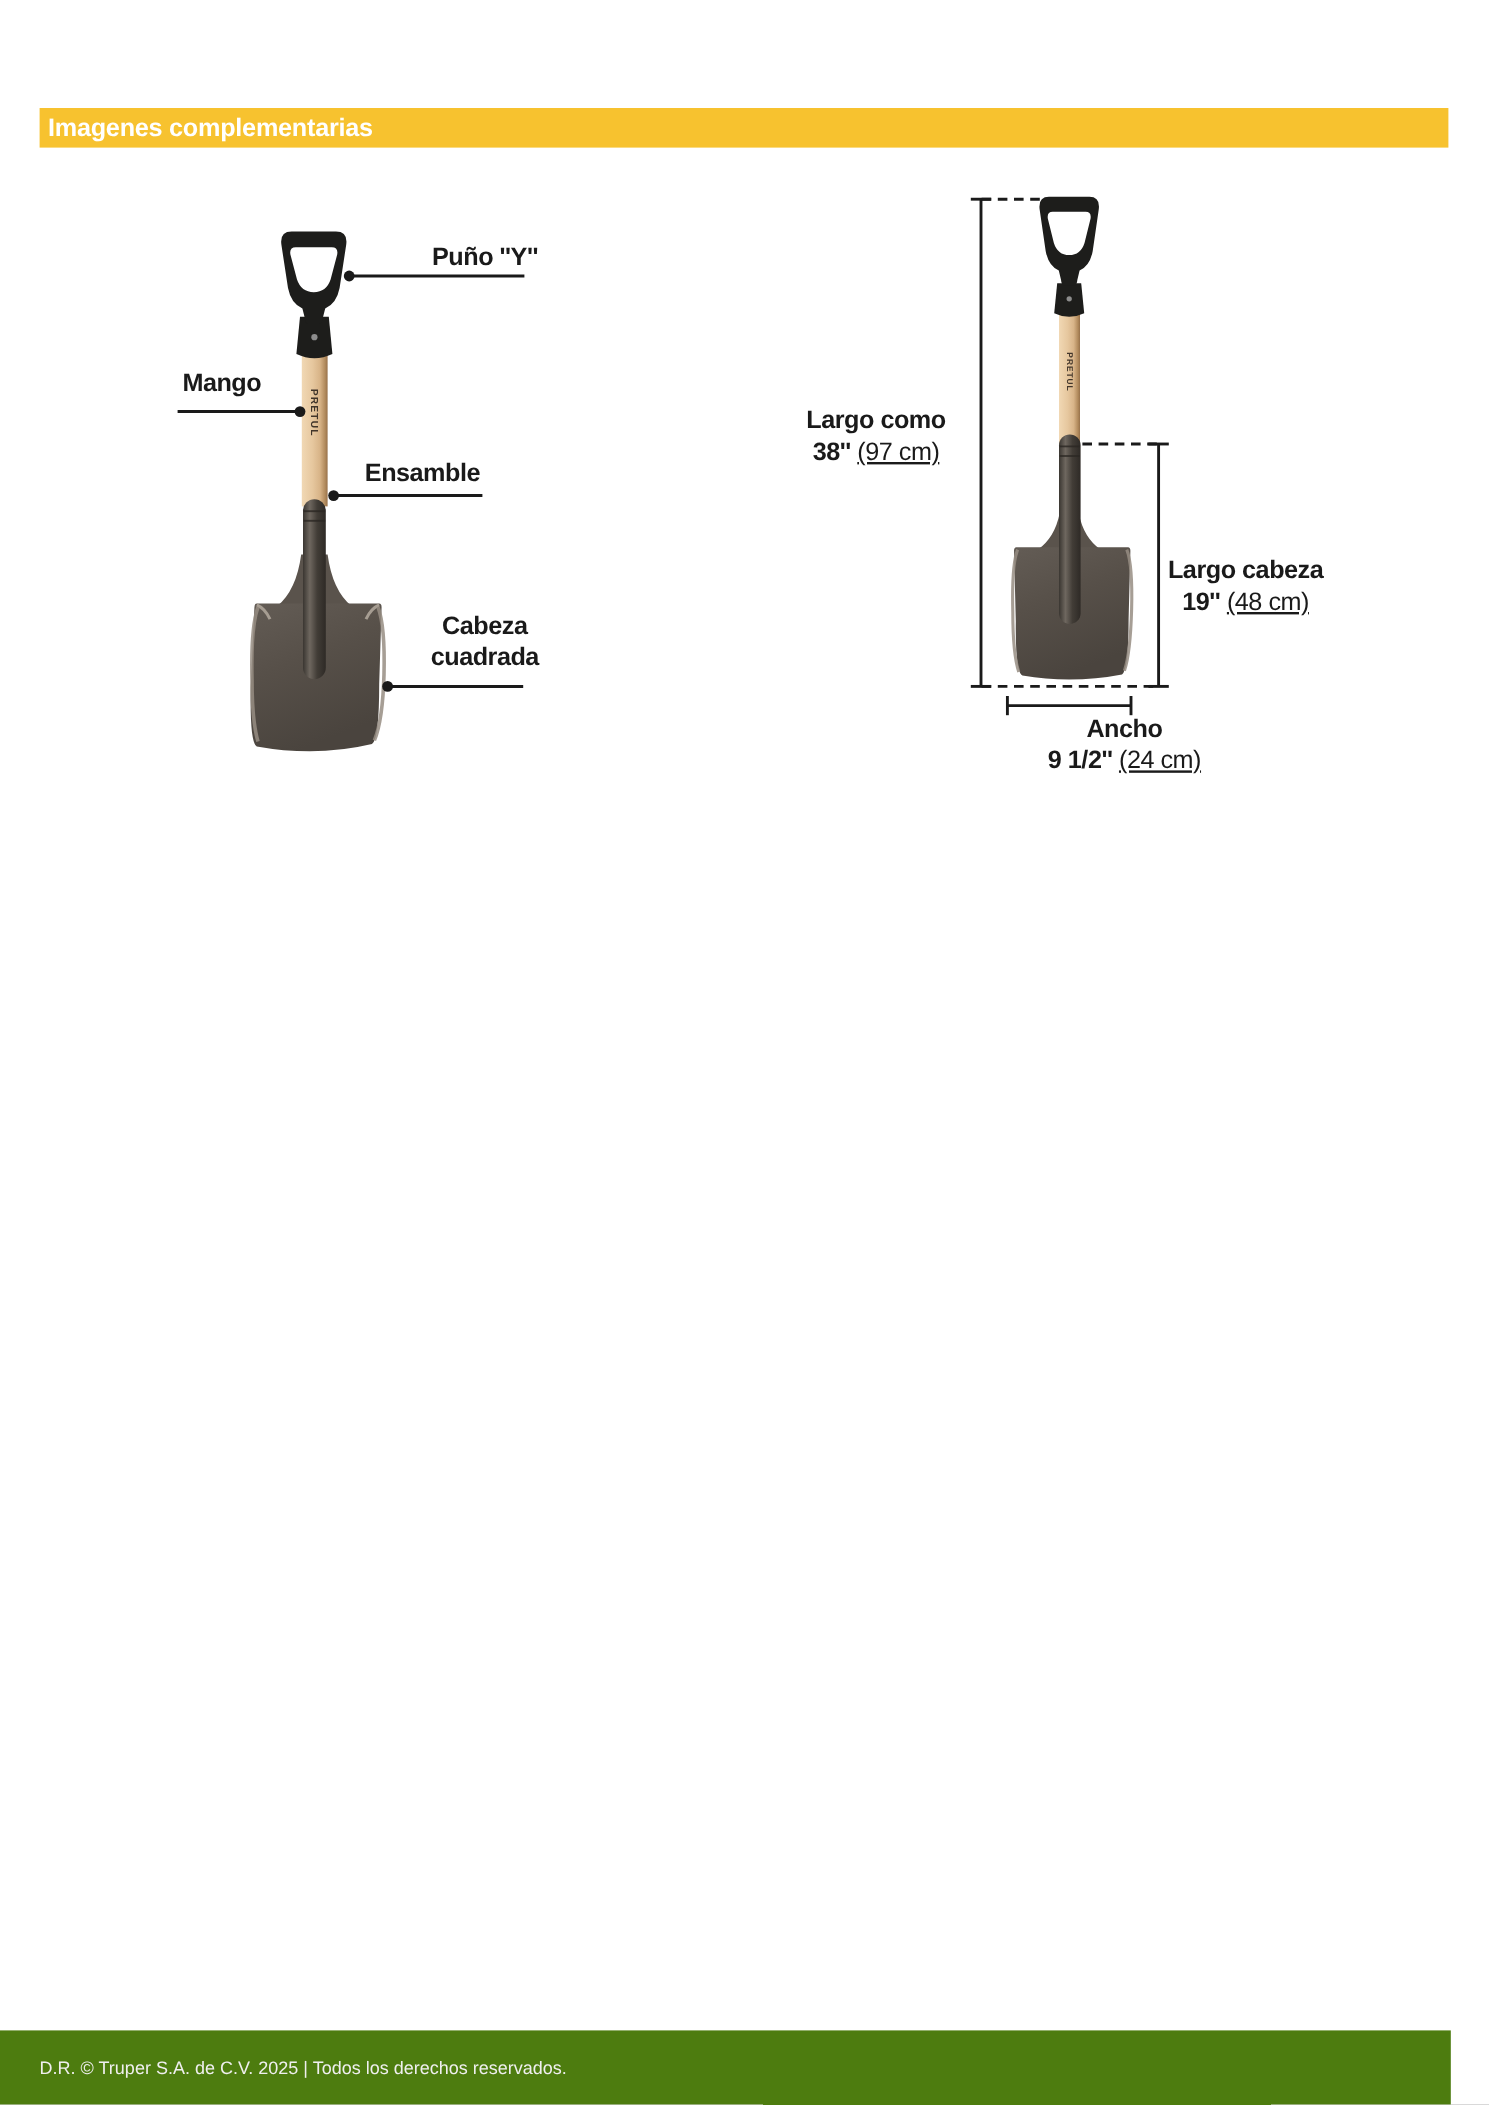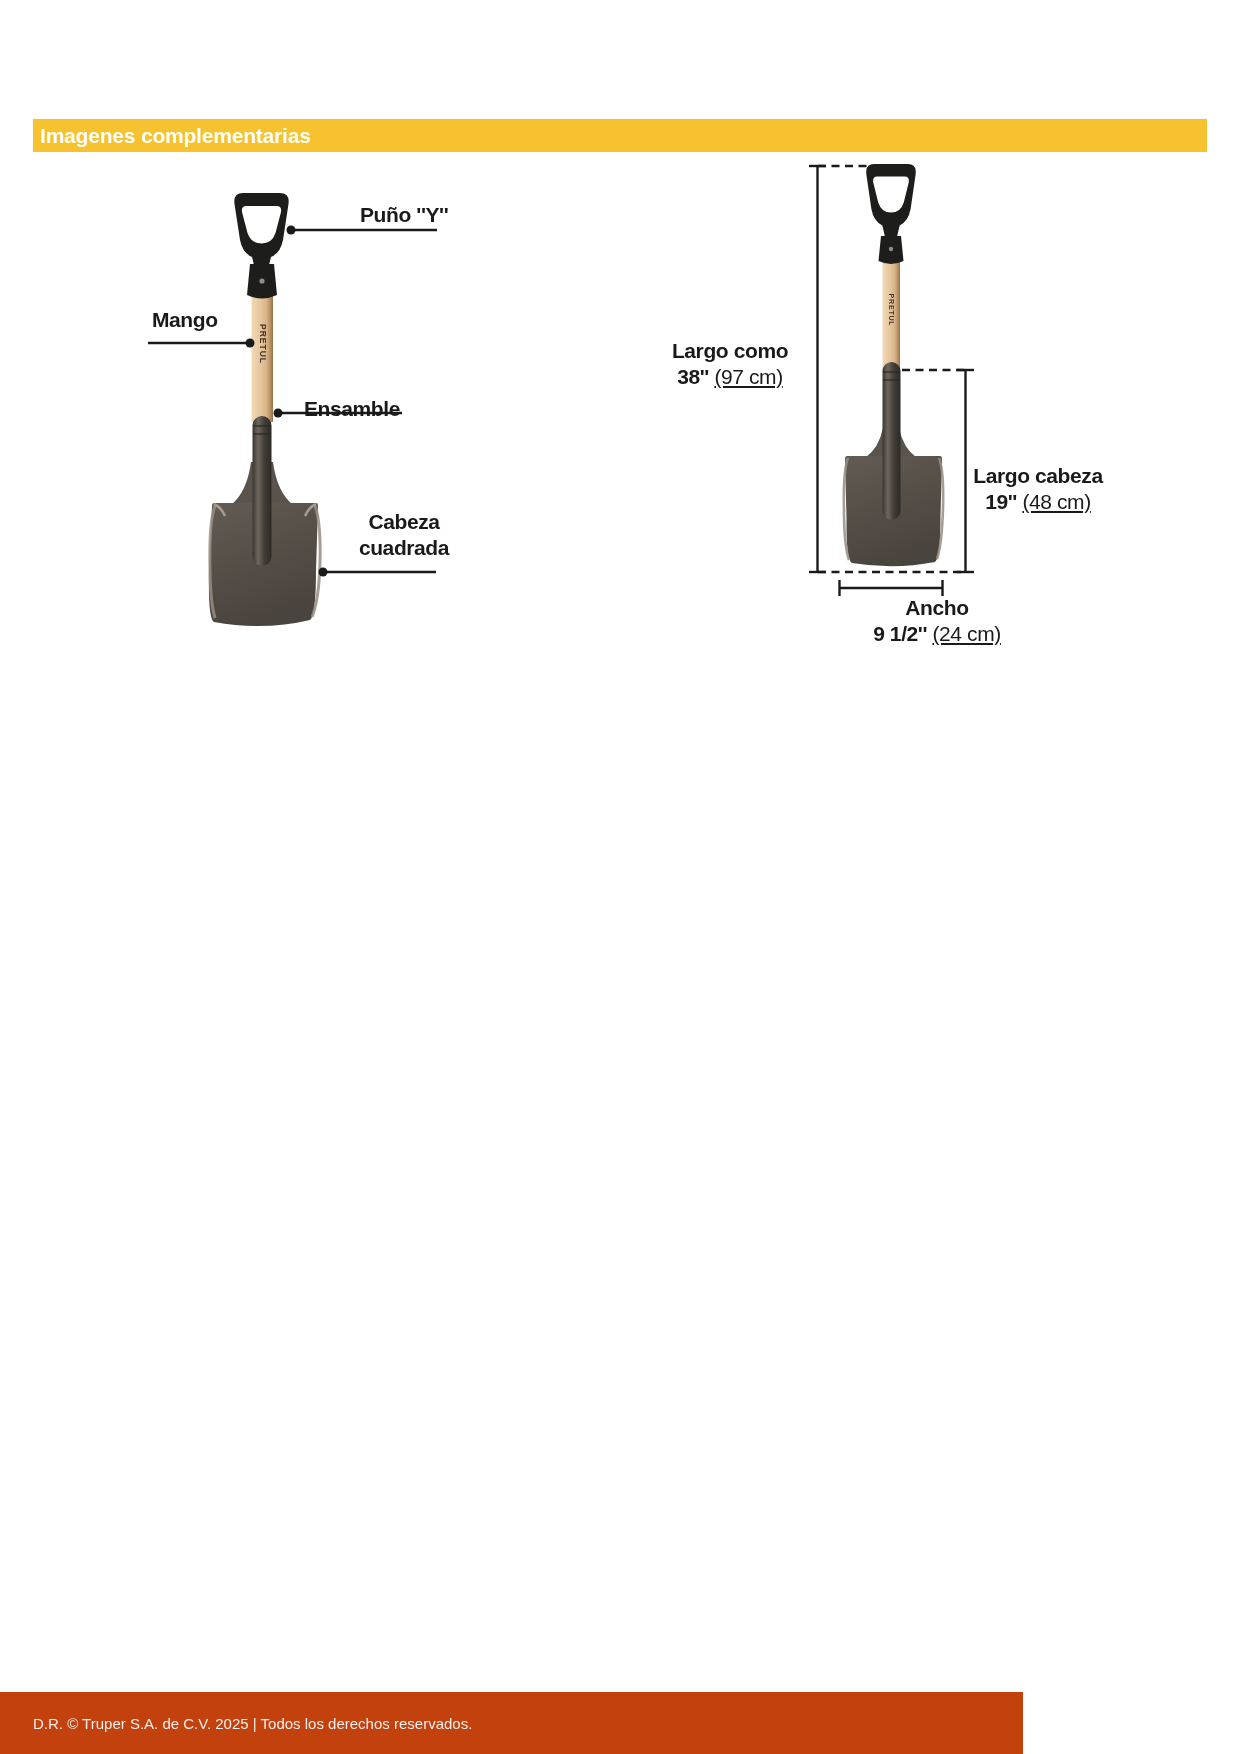--- a/index.html
+++ b/index.html
@@ -17,36 +17,36 @@
   .brand {
     color:#f0521d; font-size:31px; font-weight:bold; letter-spacing:-1.2px;
     font-family:"Liberation Sans", sans-serif;
   }
   .doctype {
     color:#ffffff; font-size:23px; font-weight:500; letter-spacing:0.2px;
   }
   
   .banner {
     position:absolute; left:33px; top:90px; width:1174px; height:33px;
-    background:#f7c22f; display:flex; align-items:center; padding-left:7px;margin-top:29px;
+    background:#f7c22f; display:flex; align-items:center; padding-left:7px;
   }
   .banner span { color:#ffffff; font-size:21px; font-weight:bold; letter-spacing:-0.2px; }
   
   .diagram { position:absolute; left:0; top:0; width:1241px; height:720px; }
   .diagram svg { position:absolute; left:0; top:0; }
   .dlabel {
     position:absolute; color:#1a1a1a; font-weight:bold; font-size:21px;
     letter-spacing:-0.4px; white-space:nowrap; line-height:26px;
   }
   .center { text-align:center; }
   .metric { font-weight:normal;text-decoration:underline; }
   
   .footerbar {
-    position:absolute; left:0; bottom:0; width:1023px; height:62px;
-    background:#c2410c; color:#efefef;
+    position:absolute; left:0; bottom:0; width:1209px; height:62px;
+    background:#4d7c0f; color:#efefef;
     display:flex; align-items:center; justify-content:space-between;
     padding:0 36px 0 33px; font-size:15px;
   }
   .footer-right { text-align:right; line-height:21px; }
 </style>
 </head>
 <body>
 
 <div class="page">
 
@@ -158,21 +158,21 @@
 
           <line x1="839.5" y1="588" x2="942.5" y2="588"></line>
           <line x1="839.5" y1="580" x2="839.5" y2="596"></line>
           <line x1="942.5" y1="580" x2="942.5" y2="596"></line>
         </g>
       </g>
     </svg>
 
     <div class="dlabel" style="left:324px; top:202px;margin-left:36px;">Puño ''Y''</div>
     <div class="dlabel" style="left:152px; top:307px;">Mango</div>
-    <div class="dlabel" style="left:304px; top:396px;">Ensamble</div>
+    <div class="dlabel" style="left:304px; top:382px;">Ensamble</div>
     <div class="dlabel center" style="left:354px; top:509px; width:100px;">
       <div>Cabeza</div>
       <div>cuadrada</div>
     </div>
 
     <div class="dlabel center" style="left:650px; top:338px; width:160px;">
       <div>Largo como</div>
       <div>
         <span>38''</span>
         <span class="metric">(97 cm)</span>

